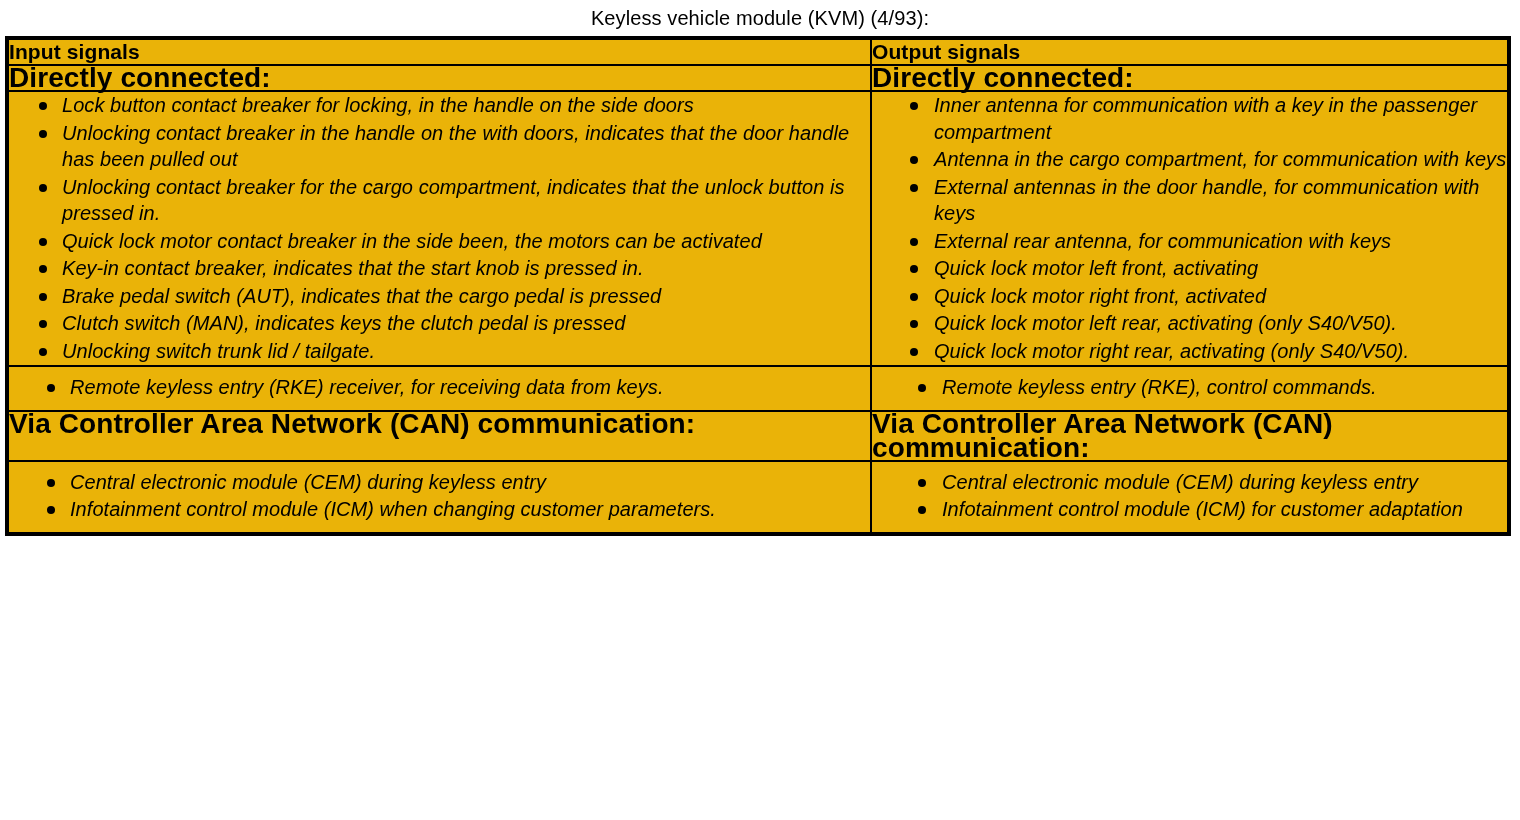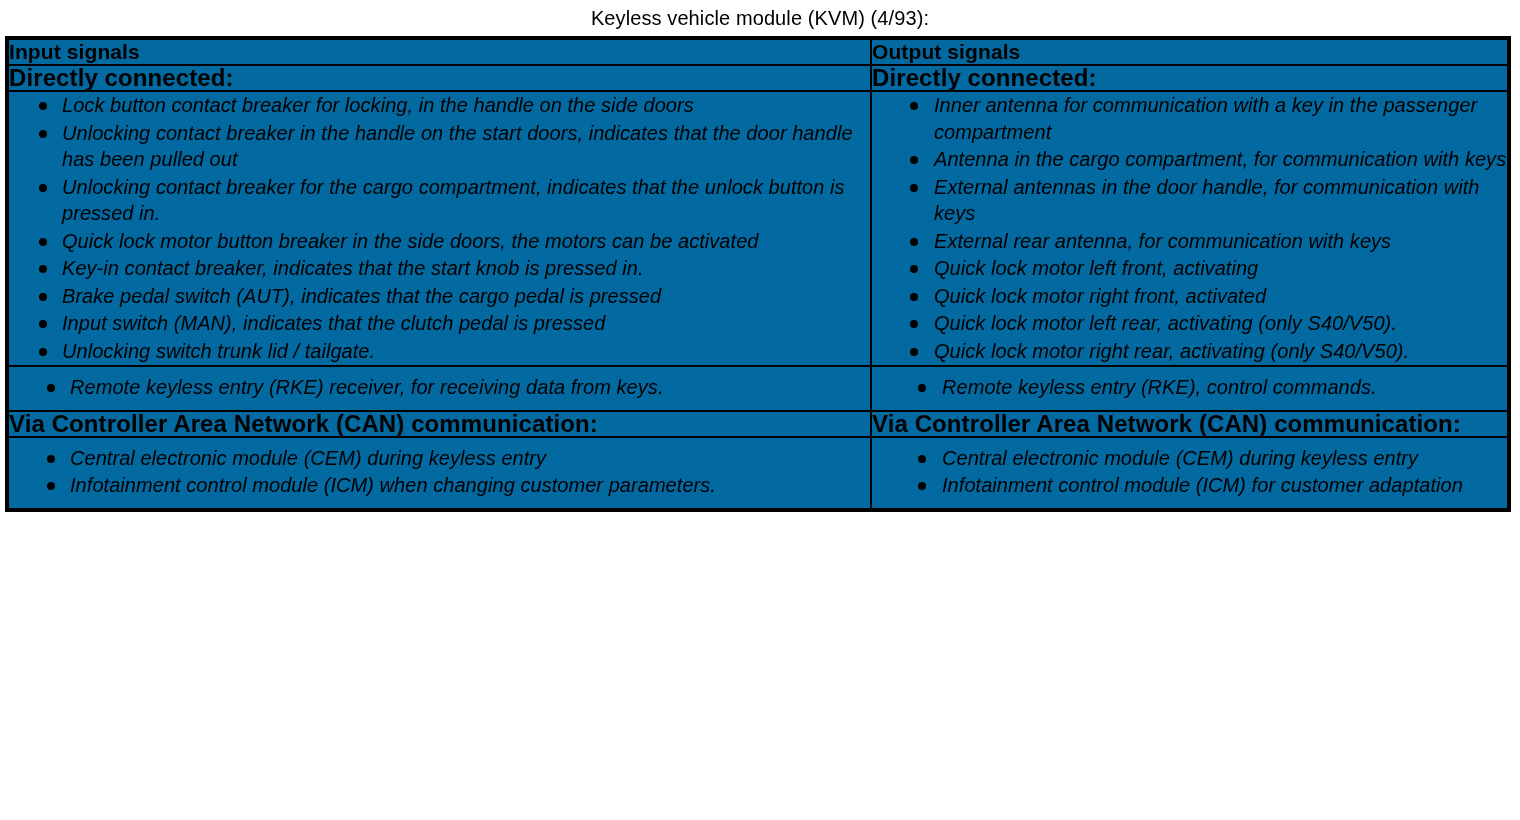--- a/index.html
+++ b/index.html
@@ -39,33 +39,33 @@
     border: 4px solid #000;
   }
 
   .signal-table col.c-left  { width: 864px; }
   .signal-table col.c-right { width: 638px; }
 
   .signal-table td {
     border: 2px solid #000;
     vertical-align: top;
     padding: 0;
-    background: #0369a1;
+    background: #eab308;
   }
 
   
   .hdr-cell {
     font-size: 21px;
     font-weight: bold;
     line-height: 24px;
     padding: 8px 0 8px 10px;
     letter-spacing: 0.1px;
   }
   .subhdr-cell {
-    font-size: 24px;
+    font-size: 28px;
     font-weight: bold;
     line-height: 24px;
     padding: 8px 0 8px 10px;
     letter-spacing: 0.1px;
   }
 
   
   .list-cell {
     padding: 10px 8px 12px 8px;
   }
@@ -122,26 +122,26 @@
       </tr>
 
       <tr>
         <td class="subhdr-cell">Directly connected:</td>
         <td class="subhdr-cell">Directly connected:</td>
       </tr>
       <tr>
         <td class="list-cell col-left">
           <ul class="bullets">
             <li><span class="dot"></span><span>Lock button contact breaker for locking, in the handle on the side doors</span></li>
-            <li><span class="dot"></span><span>Unlocking contact breaker in the handle on the start doors, indicates that the door handle has been pulled out</span></li>
+            <li><span class="dot"></span><span>Unlocking contact breaker in the handle on the with doors, indicates that the door handle has been pulled out</span></li>
             <li><span class="dot"></span><span>Unlocking contact breaker for the cargo compartment, indicates that the unlock button is pressed in.</span></li>
-            <li><span class="dot"></span><span>Quick lock motor button breaker in the side doors, the motors can be activated</span></li>
+            <li><span class="dot"></span><span>Quick lock motor contact breaker in the side been, the motors can be activated</span></li>
             <li><span class="dot"></span><span>Key-in contact breaker, indicates that the start knob is pressed in.</span></li>
             <li><span class="dot"></span><span>Brake pedal switch (AUT), indicates that the cargo pedal is pressed</span></li>
-            <li><span class="dot"></span><span>Input switch (MAN), indicates that the clutch pedal is pressed</span></li>
+            <li><span class="dot"></span><span>Clutch switch (MAN), indicates keys the clutch pedal is pressed</span></li>
             <li><span class="dot"></span><span>Unlocking switch trunk lid / tailgate.</span></li>
           </ul>
         </td>
         <td class="list-cell col-right">
           <ul class="bullets">
             <li><span class="dot"></span><span>Inner antenna for communication with a key in the passenger compartment</span></li>
             <li><span class="dot"></span><span>Antenna in the cargo compartment, for communication with keys</span></li>
             <li><span class="dot"></span><span>External antennas in the door handle, for communication with keys</span></li>
             <li><span class="dot"></span><span>External rear antenna, for communication with keys</span></li>
             <li><span class="dot"></span><span>Quick lock motor left front, activating</span></li>

